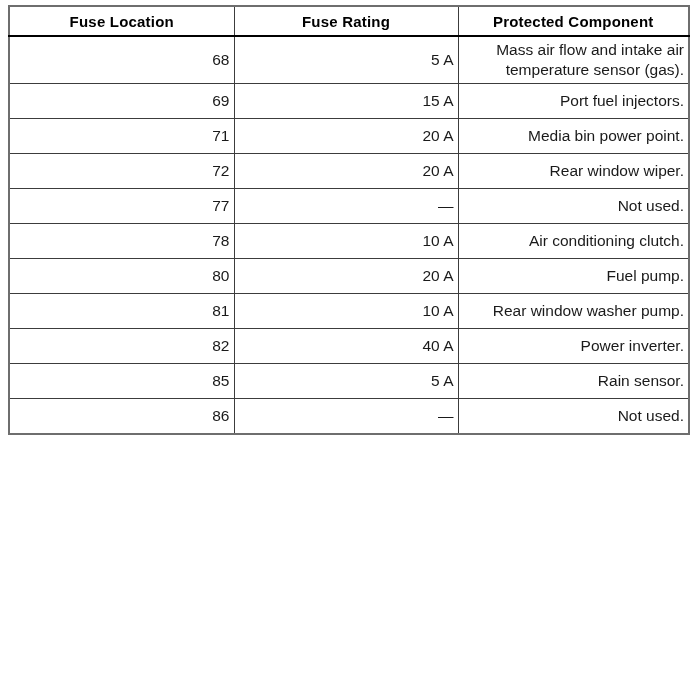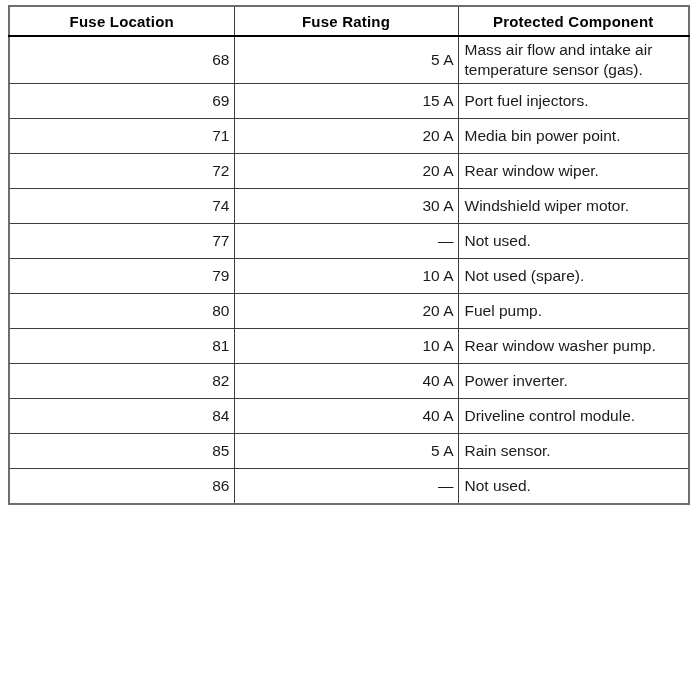--- a/index.html
+++ b/index.html
@@ -46,21 +46,21 @@
   tbody td {
     height: 28px;
     font-size: 15.5px;
     line-height: 20px;
     padding: 3px 4px;
   }
   td.loc, td.rating {
     text-align: right;
   }
   td.comp {
-    text-align: left;
+    text-align: right;
     padding-left: 6px;
     padding-right: 4px;
   }
 </style>
 </head>
 <body>
 
 <div class="page">
   <table class="fuse-table">
     <colgroup>
@@ -95,65 +95,55 @@
     <td class="comp">Media bin power point.</td>
   </tr>
 
   <tr>
     <td class="loc">72</td>
     <td class="rating">20 A</td>
     <td class="comp">Rear window wiper.</td>
   </tr>
 
 
-  <tr>
-    <td class="loc">74</td>
-    <td class="rating">30 A</td>
-    <td class="comp">Windshield wiper motor.</td>
-  </tr>
 
 
 
   <tr>
     <td class="loc">77</td>
     <td class="rating">—</td>
     <td class="comp">Not used.</td>
   </tr>
 
+  <tr>
+    <td class="loc">78</td>
+    <td class="rating">10 A</td>
+    <td class="comp">Air conditioning clutch.</td>
+  </tr>
 
-  <tr>
-    <td class="loc">79</td>
-    <td class="rating">10 A</td>
-    <td class="comp">Not used (spare).</td>
-  </tr>
 
   <tr>
     <td class="loc">80</td>
     <td class="rating">20 A</td>
     <td class="comp">Fuel pump.</td>
   </tr>
 
   <tr>
     <td class="loc">81</td>
     <td class="rating">10 A</td>
     <td class="comp">Rear window washer pump.</td>
   </tr>
 
   <tr>
     <td class="loc">82</td>
     <td class="rating">40 A</td>
     <td class="comp">Power inverter.</td>
   </tr>
 
 
-  <tr>
-    <td class="loc">84</td>
-    <td class="rating">40 A</td>
-    <td class="comp">Driveline control module.</td>
-  </tr>
 
   <tr>
     <td class="loc">85</td>
     <td class="rating">5 A</td>
     <td class="comp">Rain sensor.</td>
   </tr>
 
   <tr>
     <td class="loc">86</td>
     <td class="rating">—</td>

